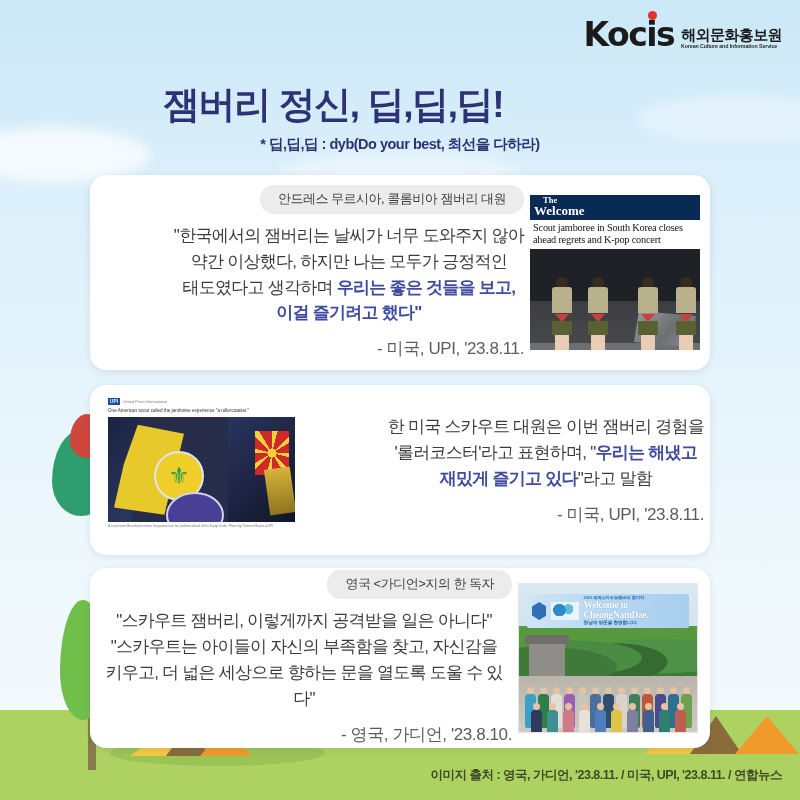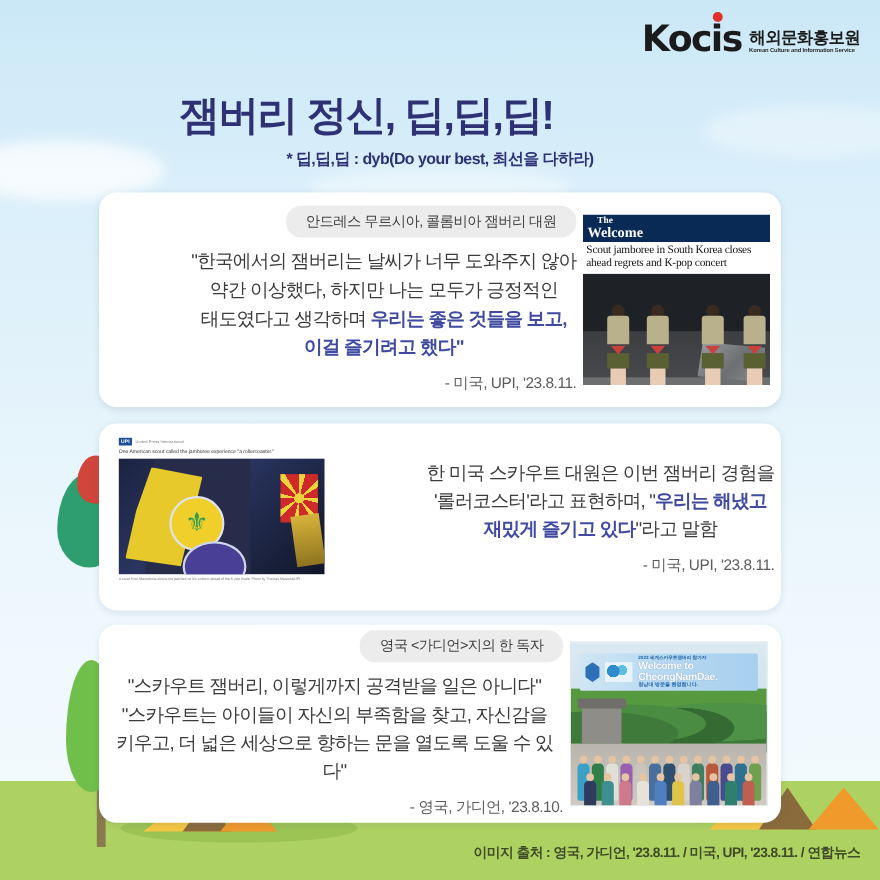--- a/index.html
+++ b/index.html
@@ -177,21 +177,21 @@
     letter-spacing: -0.75px;
     font-weight: 400;
   }
   .quote .hl {
     color: #3f4aa0;
     font-weight: 800;
   }
 
   .source {
     margin-top: 11px;
-    font-size: 14px;
+    font-size: 17px;
     color: #5c5c5c;
     letter-spacing: -0.4px;
     font-weight: 500;
   }
 
   
   .thumb {
     flex: 0 0 auto;
     overflow: hidden;
     background: #fff;
@@ -331,21 +331,21 @@
   .cnd-logo1 {
     width: 16px; height: 18px; background: #2f6fb5;
     clip-path: polygon(50% 0, 100% 25%, 100% 75%, 50% 100%, 0 75%, 0 25%);
   }
   .cnd-logo2 {
     width: 30px; height: 18px;
     background: radial-gradient(circle at 30% 45%, #2e8ccc 28%, transparent 29%),
                 radial-gradient(circle at 62% 40%, #5bbfe0 24%, transparent 25%);
     background-color: #e8f3fb;
   }
-  .cnd-bt { line-height: 1.05; }
+  .cnd-bt { line-height: 1.05; font-family: Liberation Serif, serif; }
   .cnd-small { font-size: 4.2px; color: #1e62a8; font-weight: 700; display: block; }
   .cnd-big {
     font-size: 9.5px; color: #ffffff; font-weight: 700; display: block;
     letter-spacing: -0.3px; text-shadow: 0 0 1px rgba(30,80,150,0.5);
   }
   .cnd-kr { font-size: 4.6px; color: #1e62a8; font-weight: 700; display: block; }
   .cnd-sky {
     position: absolute; top: 0; left: 0; right: 0; height: 56px;
     background: linear-gradient(180deg,#dbe9f2,#cfe2ee);
   }

